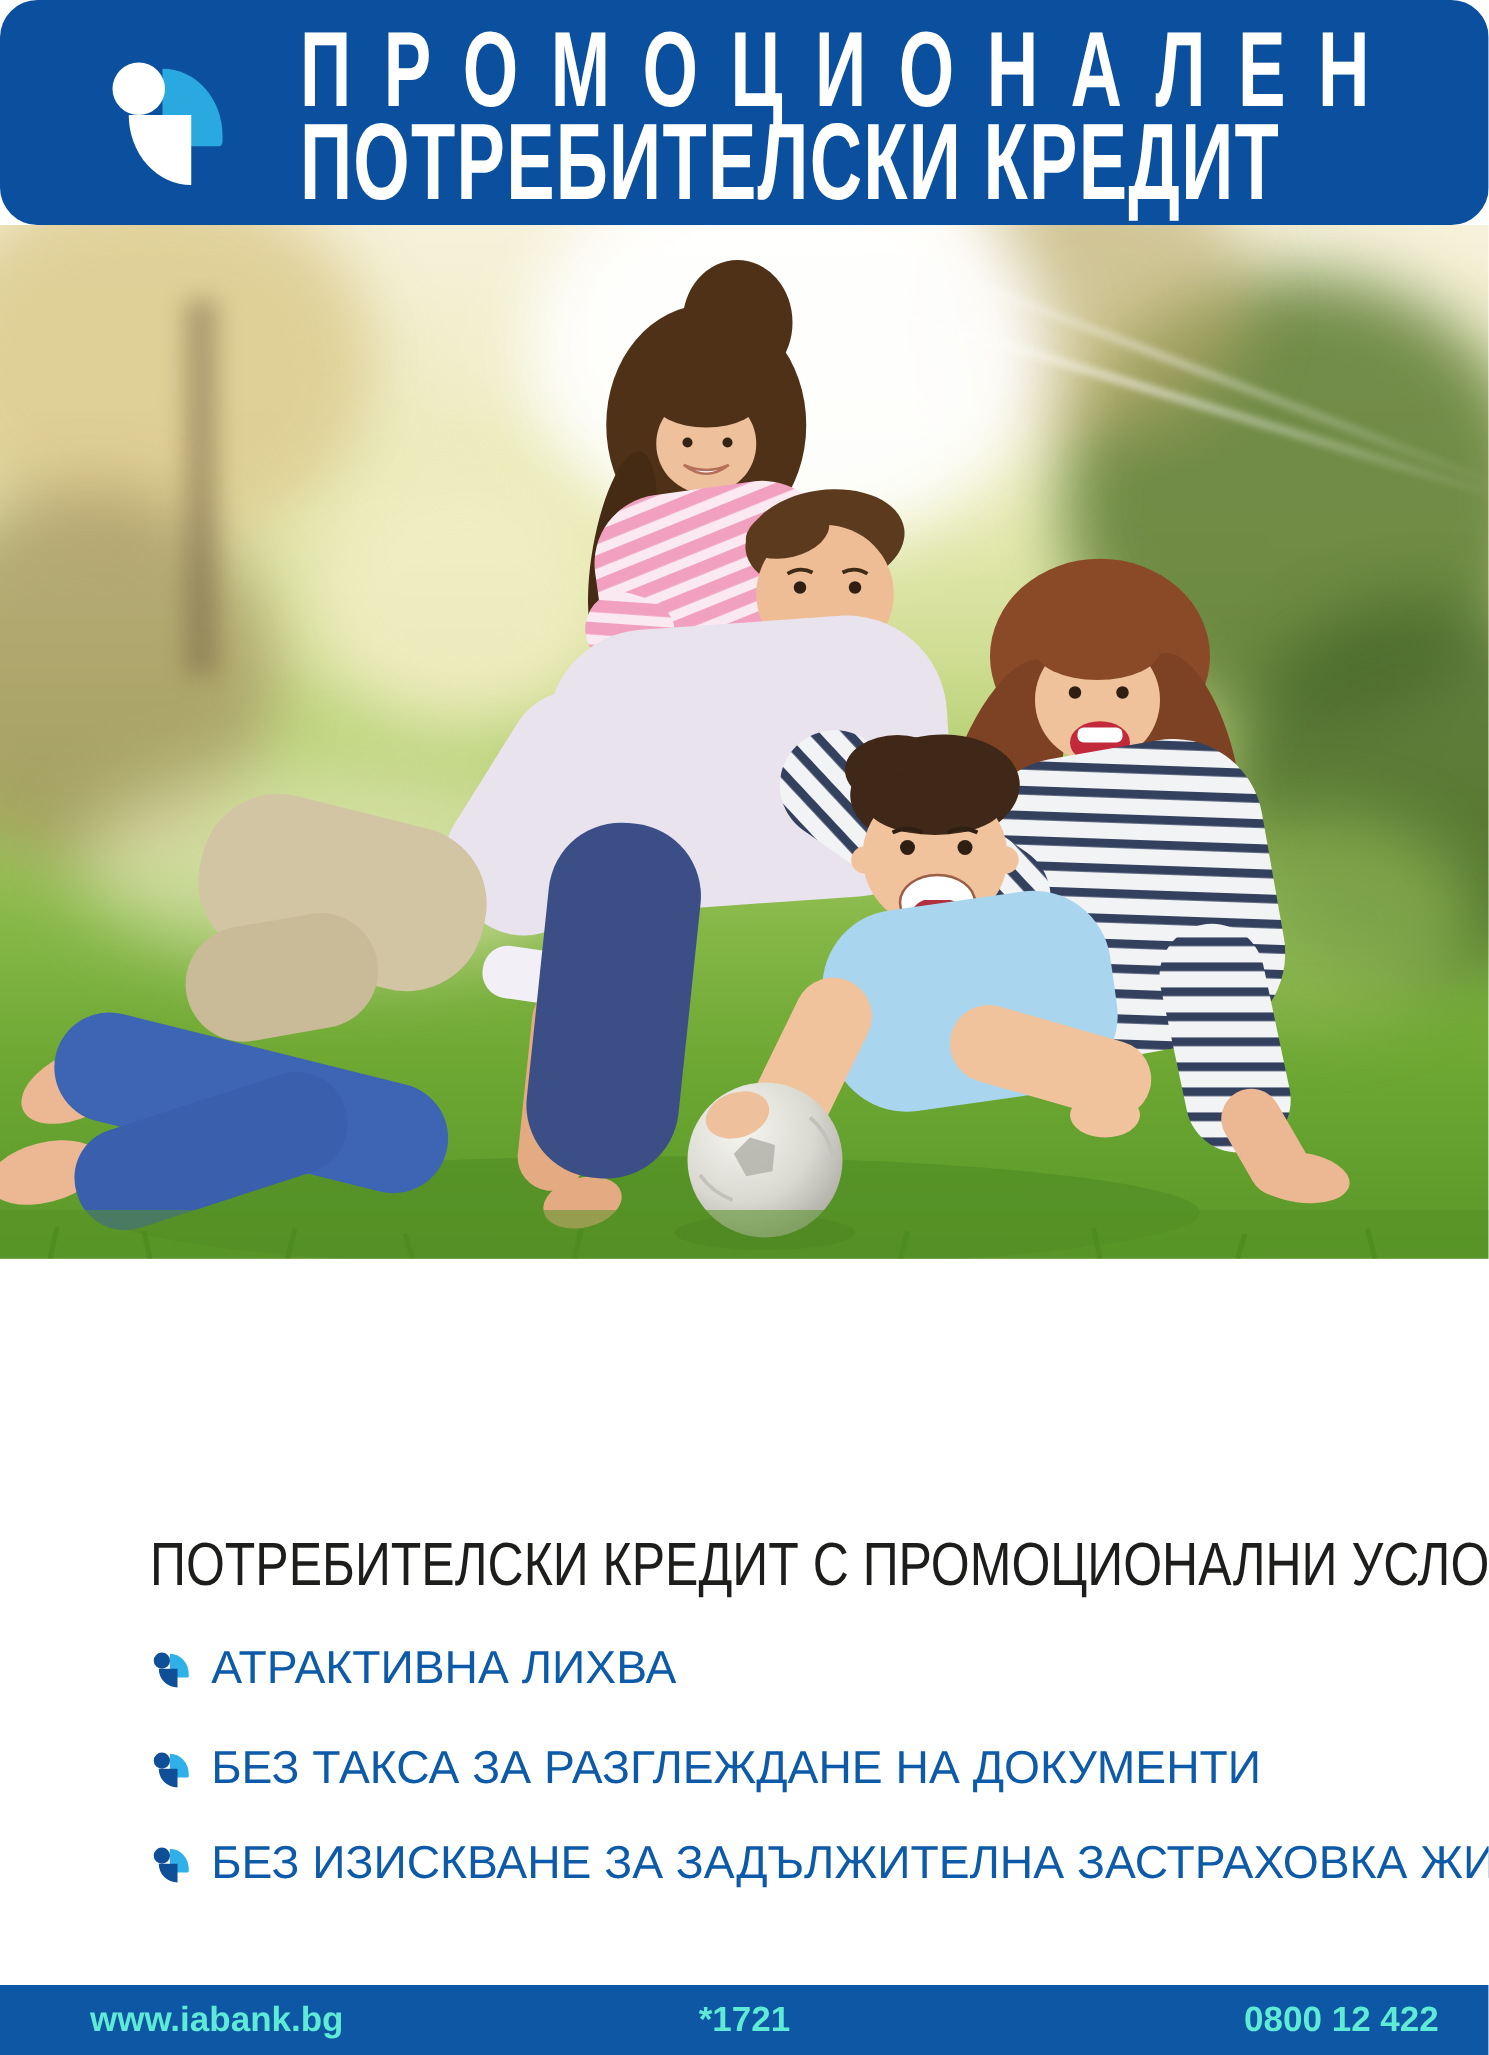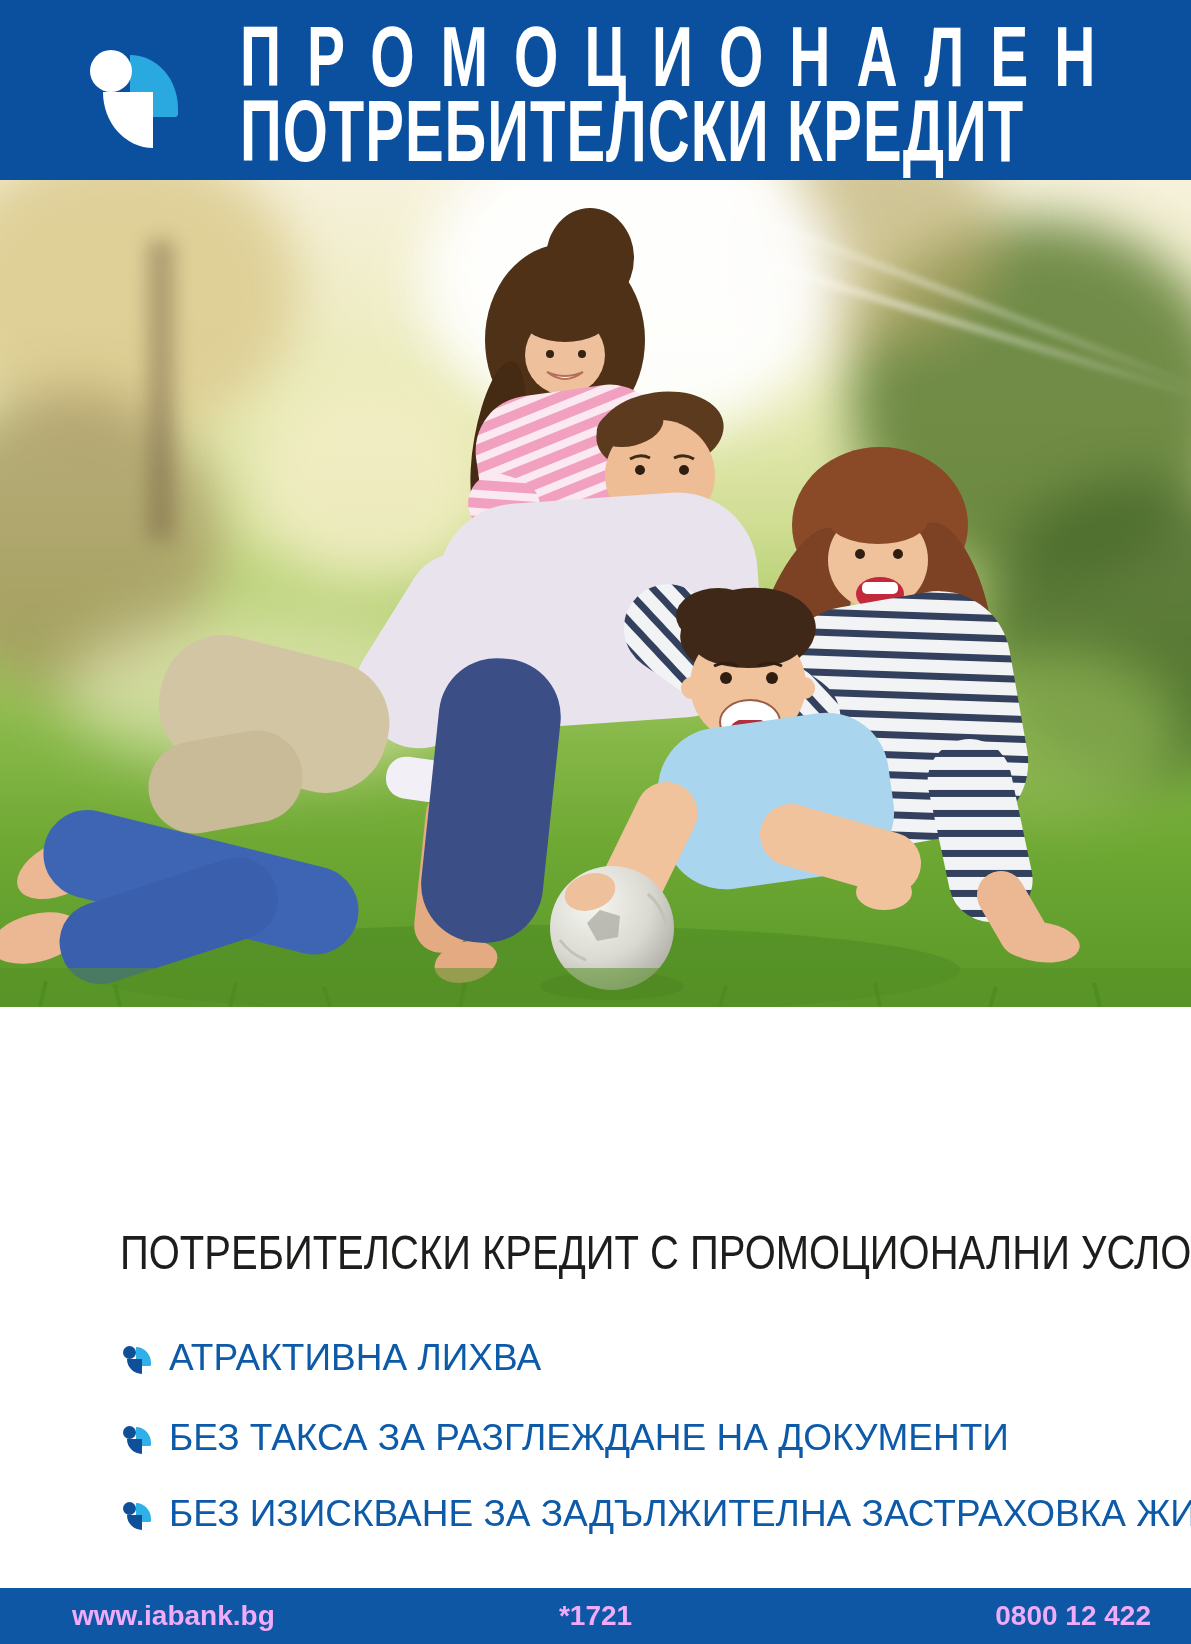--- a/index.html
+++ b/index.html
@@ -1,20 +1,20 @@
 <!DOCTYPE html>
 <html><head>
 <meta charset="utf-8">
 <style>
   html,body { margin:0; padding:0; }
   body { font-family:"Liberation Sans", sans-serif; background:#ffffff; }
   .page { position:relative; width:1191px; height:1644px; background:#ffffff; overflow:hidden; }
 
   
-  .header { position:absolute; left:0; top:0; width:1191px; height:180px; background:#0b509e; }
+  .header { position:absolute; left:0; top:0; width:1191px; height:180px; background:#0b509e;border-radius:30px; }
   .logo { position:absolute; left:85px; top:30px; width:95px; height:122px; }
   .logo .dot  { position:absolute; left:5px;  top:20px; width:42px; height:42px; border-radius:50%; background:#ffffff; }
   .logo .flag { position:absolute; left:45px; top:25px; width:48px; height:62px; background:#2aa9e0;
                 border-radius:0 100% 6% 0 / 0 86% 6% 0; }
   .logo .bod  { position:absolute; left:18px; top:62px; width:50px; height:56px; background:#ffffff;
                 border-radius:0 0 0 100%; }
   .header-title { position:absolute; left:240px; top:0; color:#ffffff; font-weight:bold; }
   .ht1 { position:absolute; left:0; top:14px; font-size:57px; line-height:57px; letter-spacing:26px;
          white-space:nowrap; transform:scaleY(1.5); transform-origin:0 0; }
   .ht2 { position:absolute; left:0; top:87px; font-size:58px; line-height:58px; letter-spacing:1px;
@@ -49,34 +49,34 @@
   .hl { position:absolute; left:0; width:955px; text-align:center; font-weight:bold; white-space:nowrap;
         letter-spacing:-1px; transform-origin:50% 0; }
   .hl1 { top:-8px; font-size:54px; line-height:54px; transform:scaleY(1.8); }
   .hl2 { top:70px; font-size:54px; line-height:54px; transform:scaleY(1.62); }
 
   
   .subtitle { position:absolute; left:120px; top:1228px; font-size:40px; line-height:40px; color:#1d1d1b;
               letter-spacing:0px; white-space:nowrap; transform:scaleY(1.22); transform-origin:0 0; }
 
   
-  .benefit { position:absolute; left:122px; height:40px; display:flex; align-items:center; gap:17px;margin-top:24px; }
+  .benefit { position:absolute; left:122px; height:40px; display:flex; align-items:center; gap:17px; }
   .bn1 { top:1313px; } .bn2 { top:1393px;text-align:center; } .bn3 { top:1469px; }
   .benefit .label { color:#0c5aa8; font-size:37px; line-height:37px; white-space:nowrap; letter-spacing:0; }
   .mini { position:relative; width:30px; height:34px; flex:0 0 30px; }
   .mini .dot  { position:absolute; left:1px;  top:6px;  width:13px; height:13px; border-radius:50%; background:#0f4f97; }
   .mini .flag { position:absolute; left:14px; top:7px;  width:15px; height:19px; background:#2fb0e8;
                 border-radius:0 100% 6% 0 / 0 86% 6% 0; }
   .mini .bod  { position:absolute; left:5px;  top:19px; width:15px; height:15px; background:#0f4f97;
                 border-radius:0 0 0 100%; }
 
   
   .footer { position:absolute; left:0; top:1588px; width:1191px; height:56px; background:#0e57a5;
             display:grid; grid-template-columns:1fr auto 1fr; align-items:center;
-            color:#f0abfc; font-weight:bold; font-size:28px; }
+            color:#5eead4; font-weight:bold; font-size:28px; }
   .f-left  { padding-left:72px; }
   .f-right { text-align:right; padding-right:40px; }
 </style>
 </head>
 <body>
 
 <div class="page">
 
   <div class="header">
     <div class="logo">

